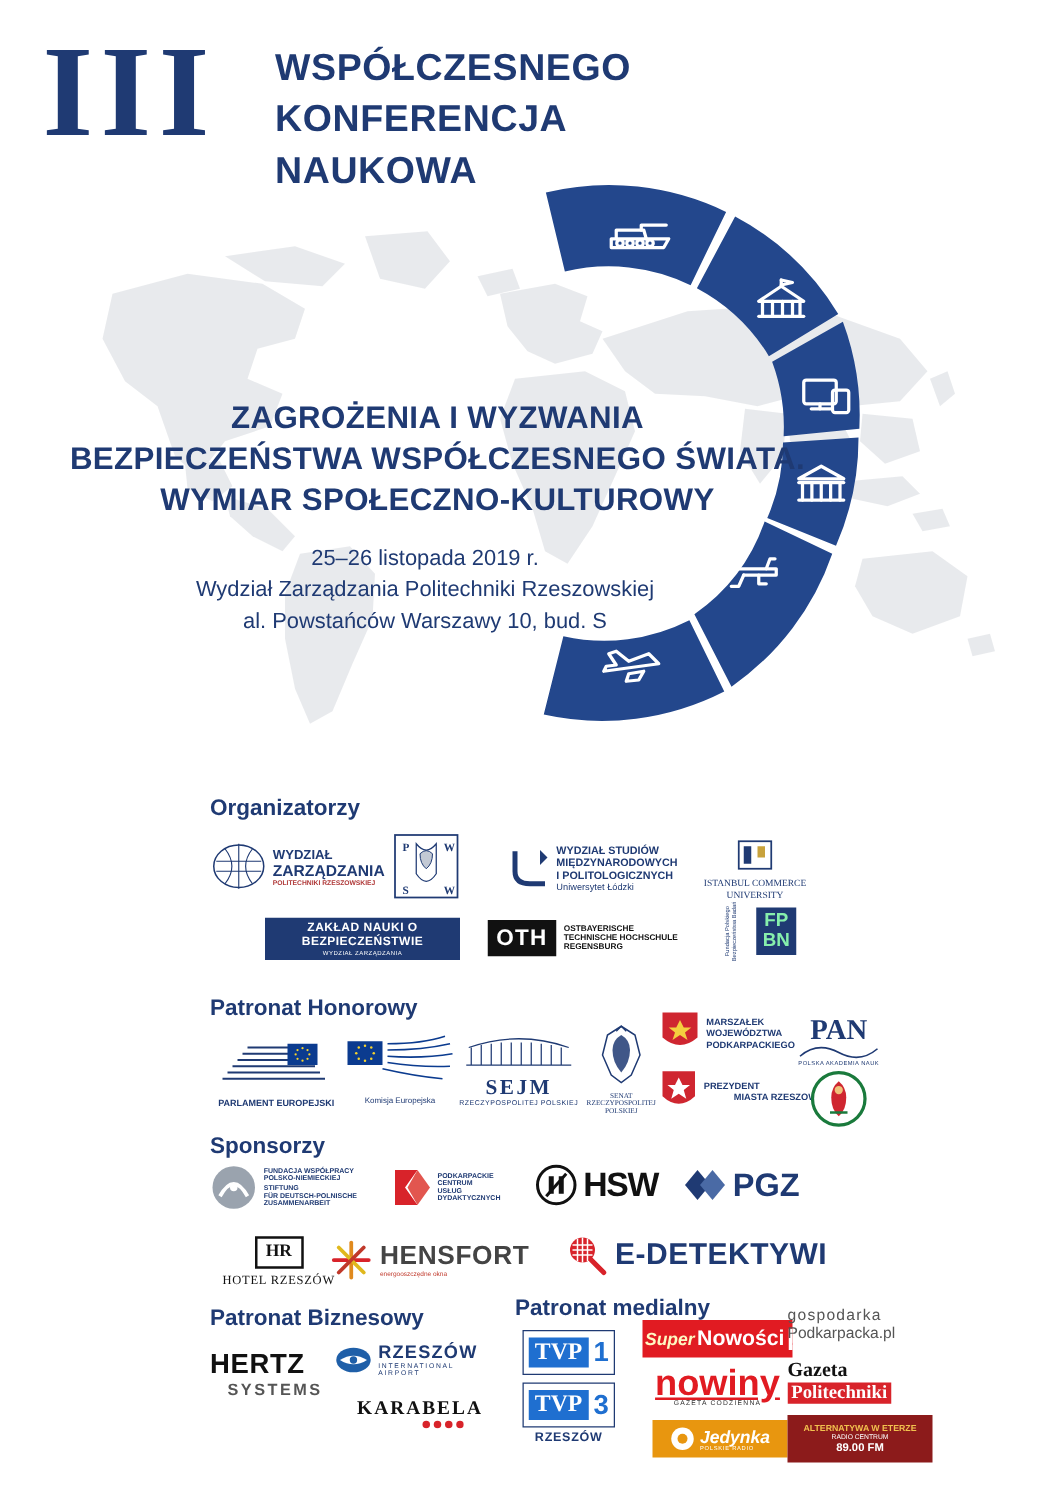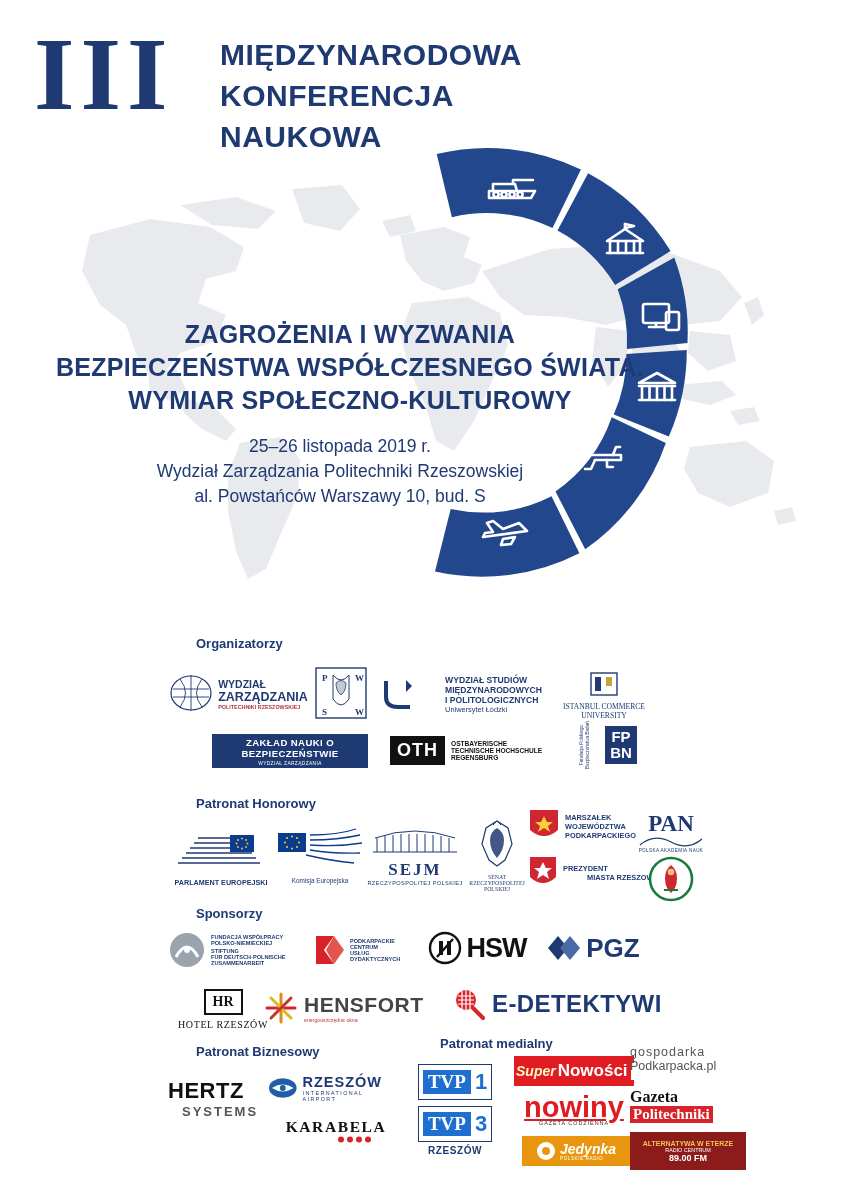--- a/index.html
+++ b/index.html
@@ -105,24 +105,23 @@
   
   .logos {
     position: absolute;
     left: 0;
     top: 620px;
     width: 848px;
     height: 560px;
   }
   .sec-label {
     position: absolute;
-    font-size: 13px;
+    font-size: 18px;
     font-weight: bold;
     color: #1f3a73;
-    margin-left: 28px;
   }
   .logo {
     position: absolute;
     box-sizing: border-box;
     display: flex;
     align-items: center;
     justify-content: center;
     overflow: hidden;
   }
 
@@ -195,21 +194,21 @@
       <path d="M660 272 L716 266 L744 286 L738 318 L700 332 L668 318 L654 294 Z"></path>
       <path d="M744 336 L762 332 L766 346 L748 350 Z"></path>
 
       <path d="M714 128 L728 122 L734 140 L722 150 Z"></path>
     </g>
   </svg>
 
   <div class="header">
     <div class="roman">III</div>
     <div class="header-lines">
-      <div>MIĘDZYNARODOWA</div>
+      <div>WSPÓŁCZESNEGO</div>
       <div>KONFERENCJA</div>
       <div>NAUKOWA</div>
     </div>
   </div>
 
   <div class="circle-wrap">
     <svg viewBox="0 0 330 470" width="330" height="470">
       <defs>
         
       </defs>
@@ -318,21 +317,21 @@
         <path d="M20 10 Q28 20 36 10 L36 34 Q28 46 20 34 Z" fill="#ffffff" stroke="#1f3a73" stroke-width="1"></path>
         <path d="M23 18 Q28 13 33 18 Q33 26 28 30 Q23 26 23 18 Z" fill="#c3c9d4" stroke="#1f3a73" stroke-width=".8"></path>
         <text x="9" y="16" font-size="9" font-family="Liberation Serif, serif" fill="#1f3a73" font-weight="bold">P</text>
         <text x="42" y="16" font-size="9" font-family="Liberation Serif, serif" fill="#1f3a73" font-weight="bold">W</text>
         <text x="9" y="50" font-size="9" font-family="Liberation Serif, serif" fill="#1f3a73" font-weight="bold">S</text>
         <text x="42" y="50" font-size="9" font-family="Liberation Serif, serif" fill="#1f3a73" font-weight="bold">W</text>
       </svg>
     </div>
 
     <div class="logo" style="left:382px; top:44px; width:160px; height:60px;">
-      <div class="row" style="justify-content:space-between;">
+      <div class="row" style="justify-content:flex-end;">
         <svg width="32" height="34" viewBox="0 0 32 34">
           <path d="M4 4 L4 20 Q4 30 16 30 L28 30" fill="none" stroke="#1f3a73" stroke-width="4"></path>
           <path d="M24 3 L30 9 L24 15 Z" fill="#1f3a73"></path>
         </svg>
         <div style="margin-left:5px;">
           <div style="font-size:8.6px;font-weight:bold;">WYDZIAŁ STUDIÓW</div>
           <div style="font-size:8.6px;font-weight:bold;">MIĘDZYNARODOWYCH</div>
           <div style="font-size:8.6px;font-weight:bold;">I POLITOLOGICZNYCH</div>
           <div style="font-size:7.4px;">Uniwersytet Łódzki</div>
         </div>
@@ -367,21 +366,21 @@
           <div style="font-size:6.6px;font-weight:bold;color:#111;">OSTBAYERISCHE</div>
           <div style="font-size:6.6px;font-weight:bold;color:#111;">TECHNISCHE HOCHSCHULE</div>
           <div style="font-size:6.6px;font-weight:bold;color:#111;">REGENSBURG</div>
         </div>
       </div>
     </div>
 
     <div class="logo" style="left:578px; top:96px; width:60px; height:58px;">
       <div class="row">
         <div style="font-size:4.6px;color:#1f3a73;writing-mode:vertical-rl;transform:rotate(180deg);text-align:center;line-height:6px;">Fundacja Polskiego Bezpieczeństwa Badań</div>
-        <div style="background:#1f3a73;color:#ffffff;font-weight:bold;font-size:15px;line-height:16px;padding:3px 5px;text-align:center;margin-left:14px;">
+        <div style="background:#1f3a73;color:#86efac;font-weight:bold;font-size:15px;line-height:16px;padding:3px 5px;text-align:center;margin-left:14px;">
           <div>FP</div>
           <div>BN</div>
         </div>
       </div>
     </div>
 
     <div class="sec-label" style="left:168px; top:176px;">Patronat Honorowy</div>
 
     <div class="logo" style="left:168px; top:200px; width:106px; height:72px;">
       <div class="stack">

